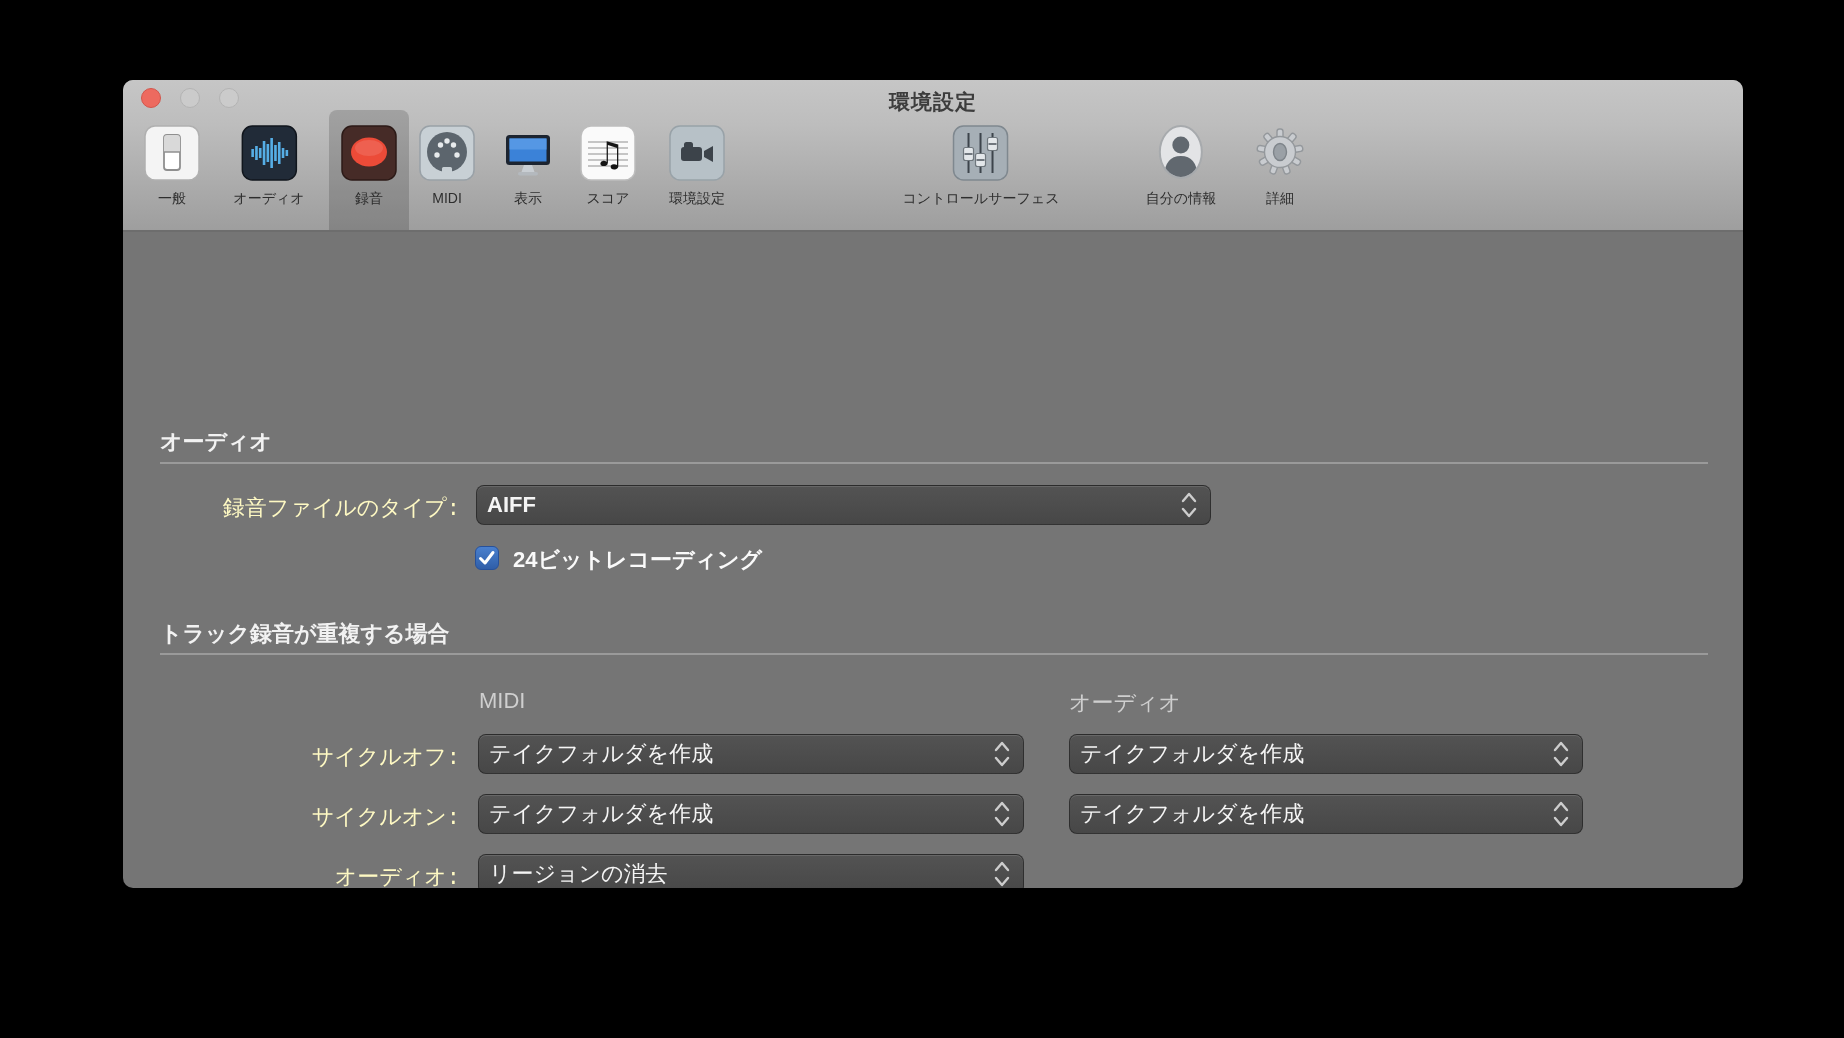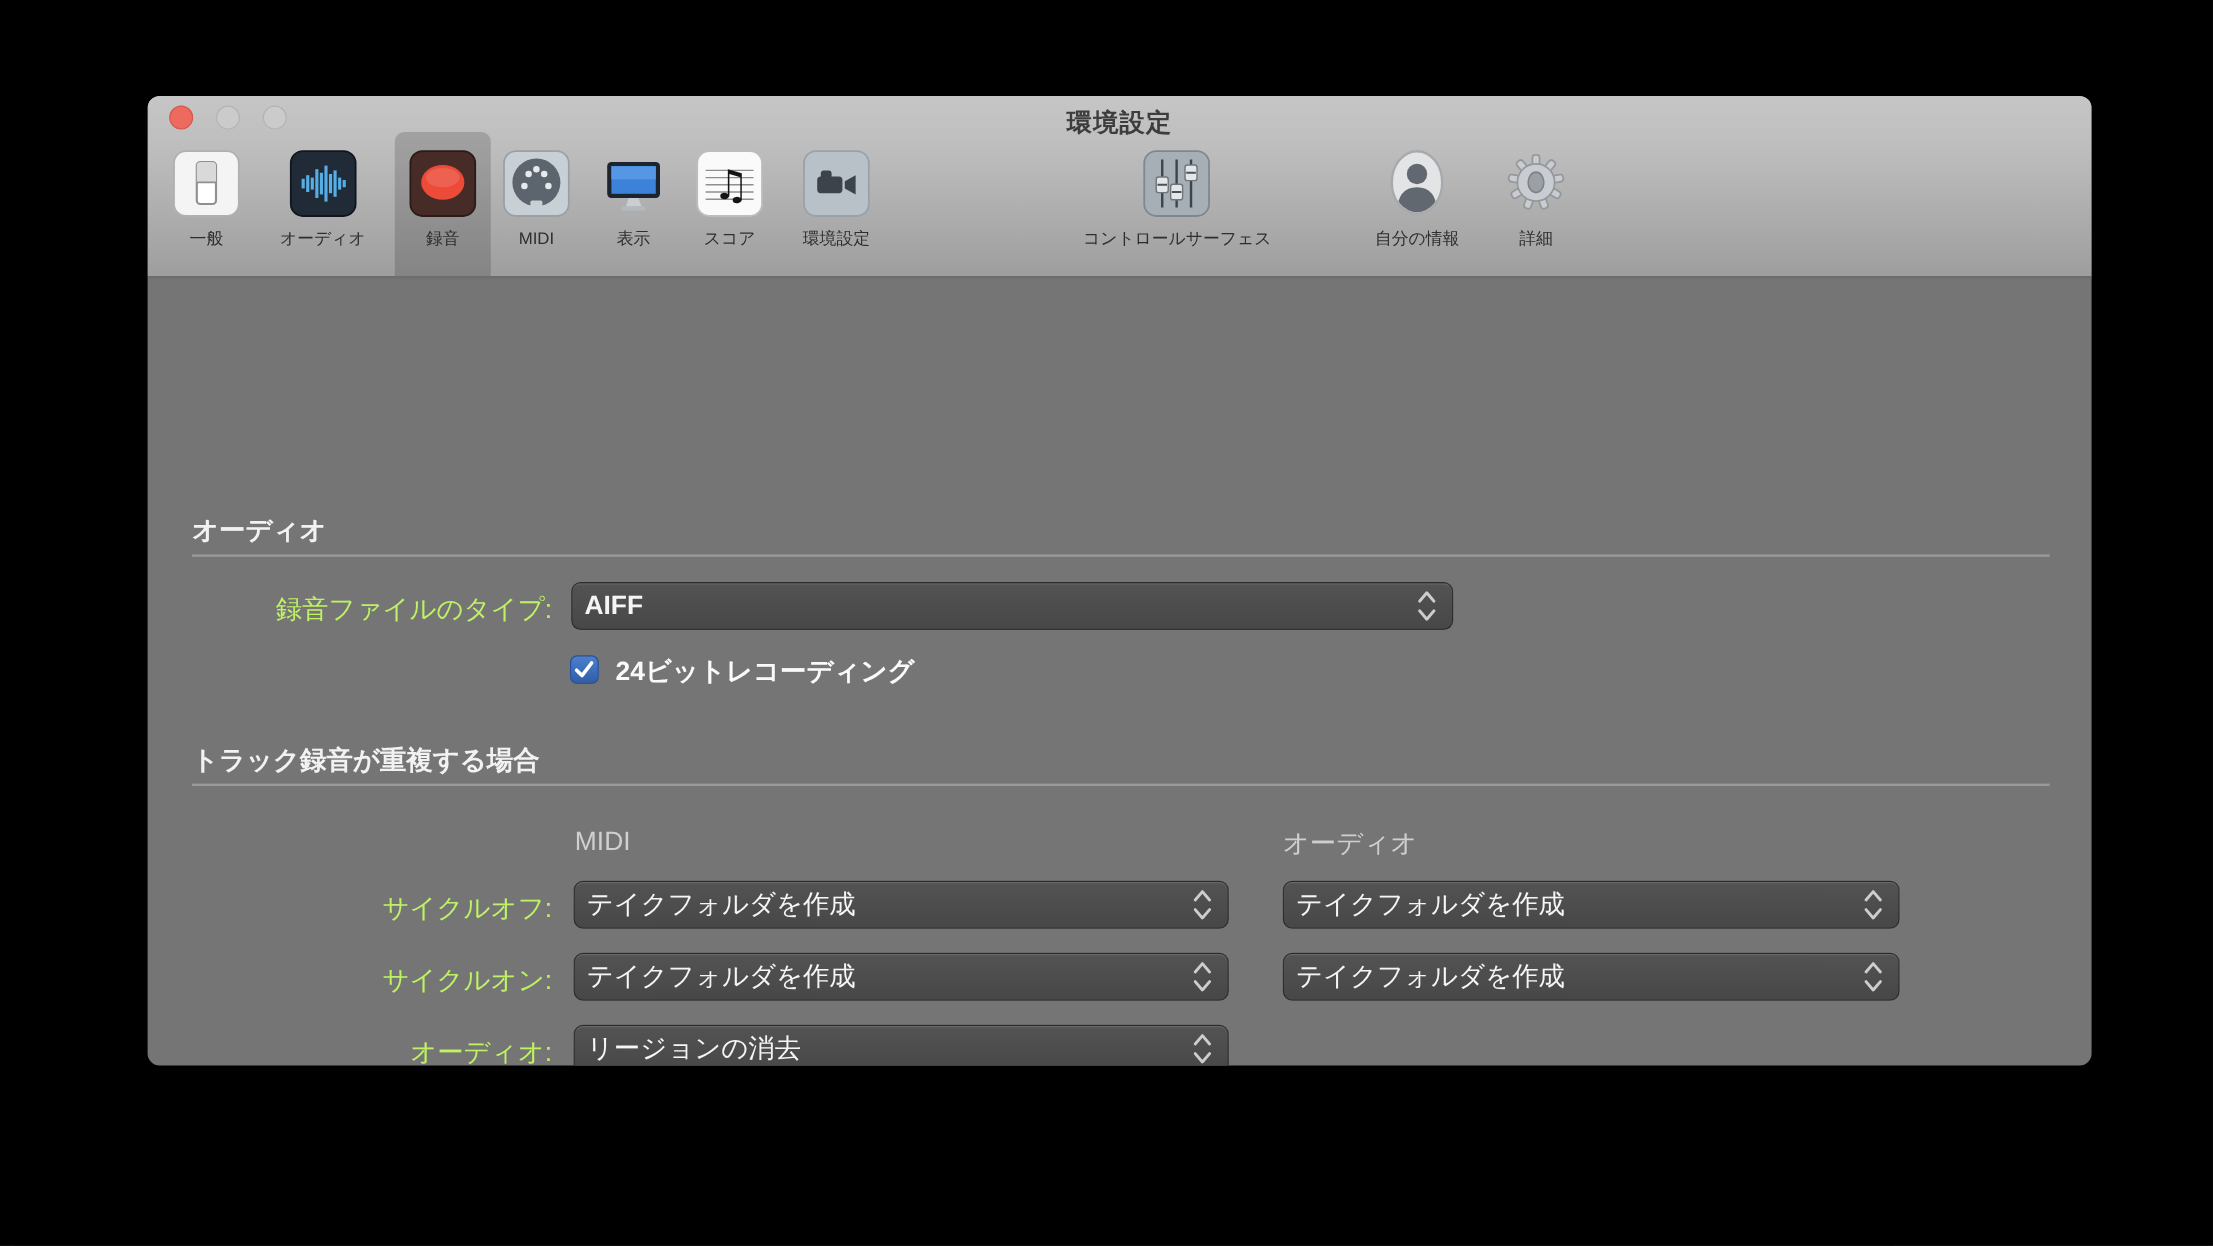--- a/index.html
+++ b/index.html
@@ -19,21 +19,21 @@
   .tab-highlight{position:absolute;top:30px;height:120px;background:rgba(0,0,0,.16);
     border-radius:8px 8px 0 0;}
   .tb-item{position:absolute;top:44px;transform:translateX(-50%);display:flex;flex-direction:column;
     align-items:center;white-space:nowrap;cursor:default;}
   .tb-icon{width:58px;height:58px;display:block;}
   .tb-label{margin-top:8px;font-size:14px;color:#2e2e2e;}
   
   .content{position:absolute;left:0;top:152px;width:100%;height:656px;}
   .sec-header{position:absolute;left:37px;font-size:22px;font-weight:600;color:#f2f2f2;}
   .divider{position:absolute;left:37px;width:1548px;height:2px;background:rgba(255,255,255,.27);}
-  .row-label{position:absolute;left:37px;width:300px;text-align:right;font-size:22px;color:#bef264;}
+  .row-label{position:absolute;left:37px;width:300px;text-align:right;font-size:22px;color:#fef9c3;font-family:Liberation Mono, monospace;}
   .col-header{position:absolute;font-size:22px;color:#cfcfcf;}
   .dropdown{position:absolute;height:40px;box-sizing:border-box;border-radius:8px;
     background:linear-gradient(#535353,#474747);border:1px solid rgba(0,0,0,.38);
     box-shadow:inset 0 1px 0 rgba(255,255,255,.12);display:flex;align-items:center;cursor:default;}
   .dd-value{padding-left:10px;font-size:22px;color:#f5f5f5;flex:1;}
   .dd-value.bold{font-weight:700;}
   .dd-chevrons{margin-right:13px;flex:0 0 auto;display:block;}
   .checkbox{position:absolute;width:24px;height:24px;border-radius:6px;box-sizing:border-box;
     background:linear-gradient(#4a80ce,#2f5ea8);border:1px solid #27519b;cursor:default;}
   .checkbox svg{display:block;}

